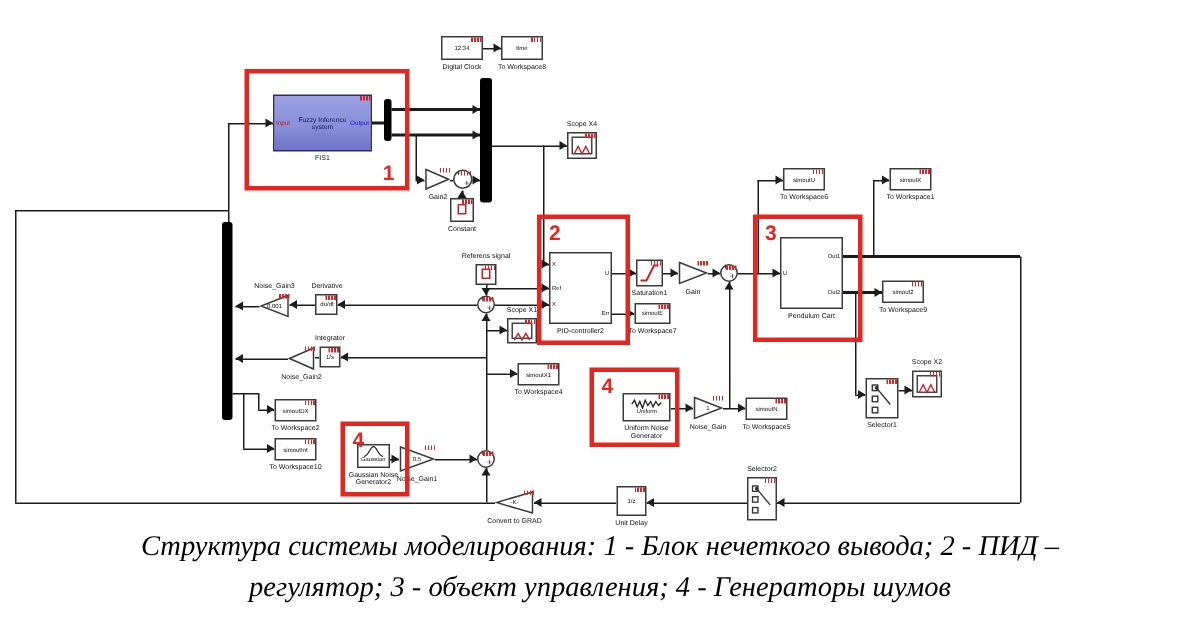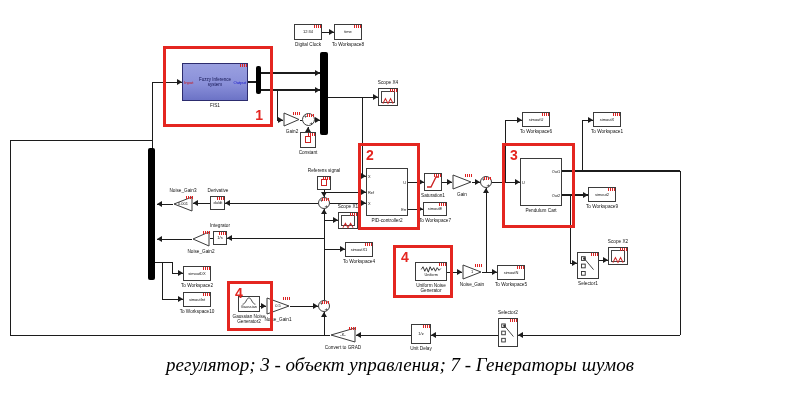--- a/index.html
+++ b/index.html
@@ -356,15 +356,16 @@
         <span class="hlnum" style="left: 5px; top: 1px;">3</span>
       </div>
       <div class="hlbox" style="left: 227px; top: 281px; width: 46px; height: 50px;">
         <span class="hlnum" style="left: 5px; top: 1px;">4</span>
       </div>
       <div class="hlbox" style="left: 393px; top: 245px; width: 60px; height: 53px;">
         <span class="hlnum" style="left: 5px; top: 1px;">4</span>
       </div>
     </div>
   <div class="caption">
-    <div>регулятор; 3 - объект управления; 7 - Генераторы шумов</div>
+    <div>Структура системы моделирования: 1 - Блок нечеткого вывода; 2 - ПИД –</div>
+    <div>регулятор; 3 - объект управления; 4 - Генераторы шумов</div>
   </div>
 </div>
 
 </body></html>

